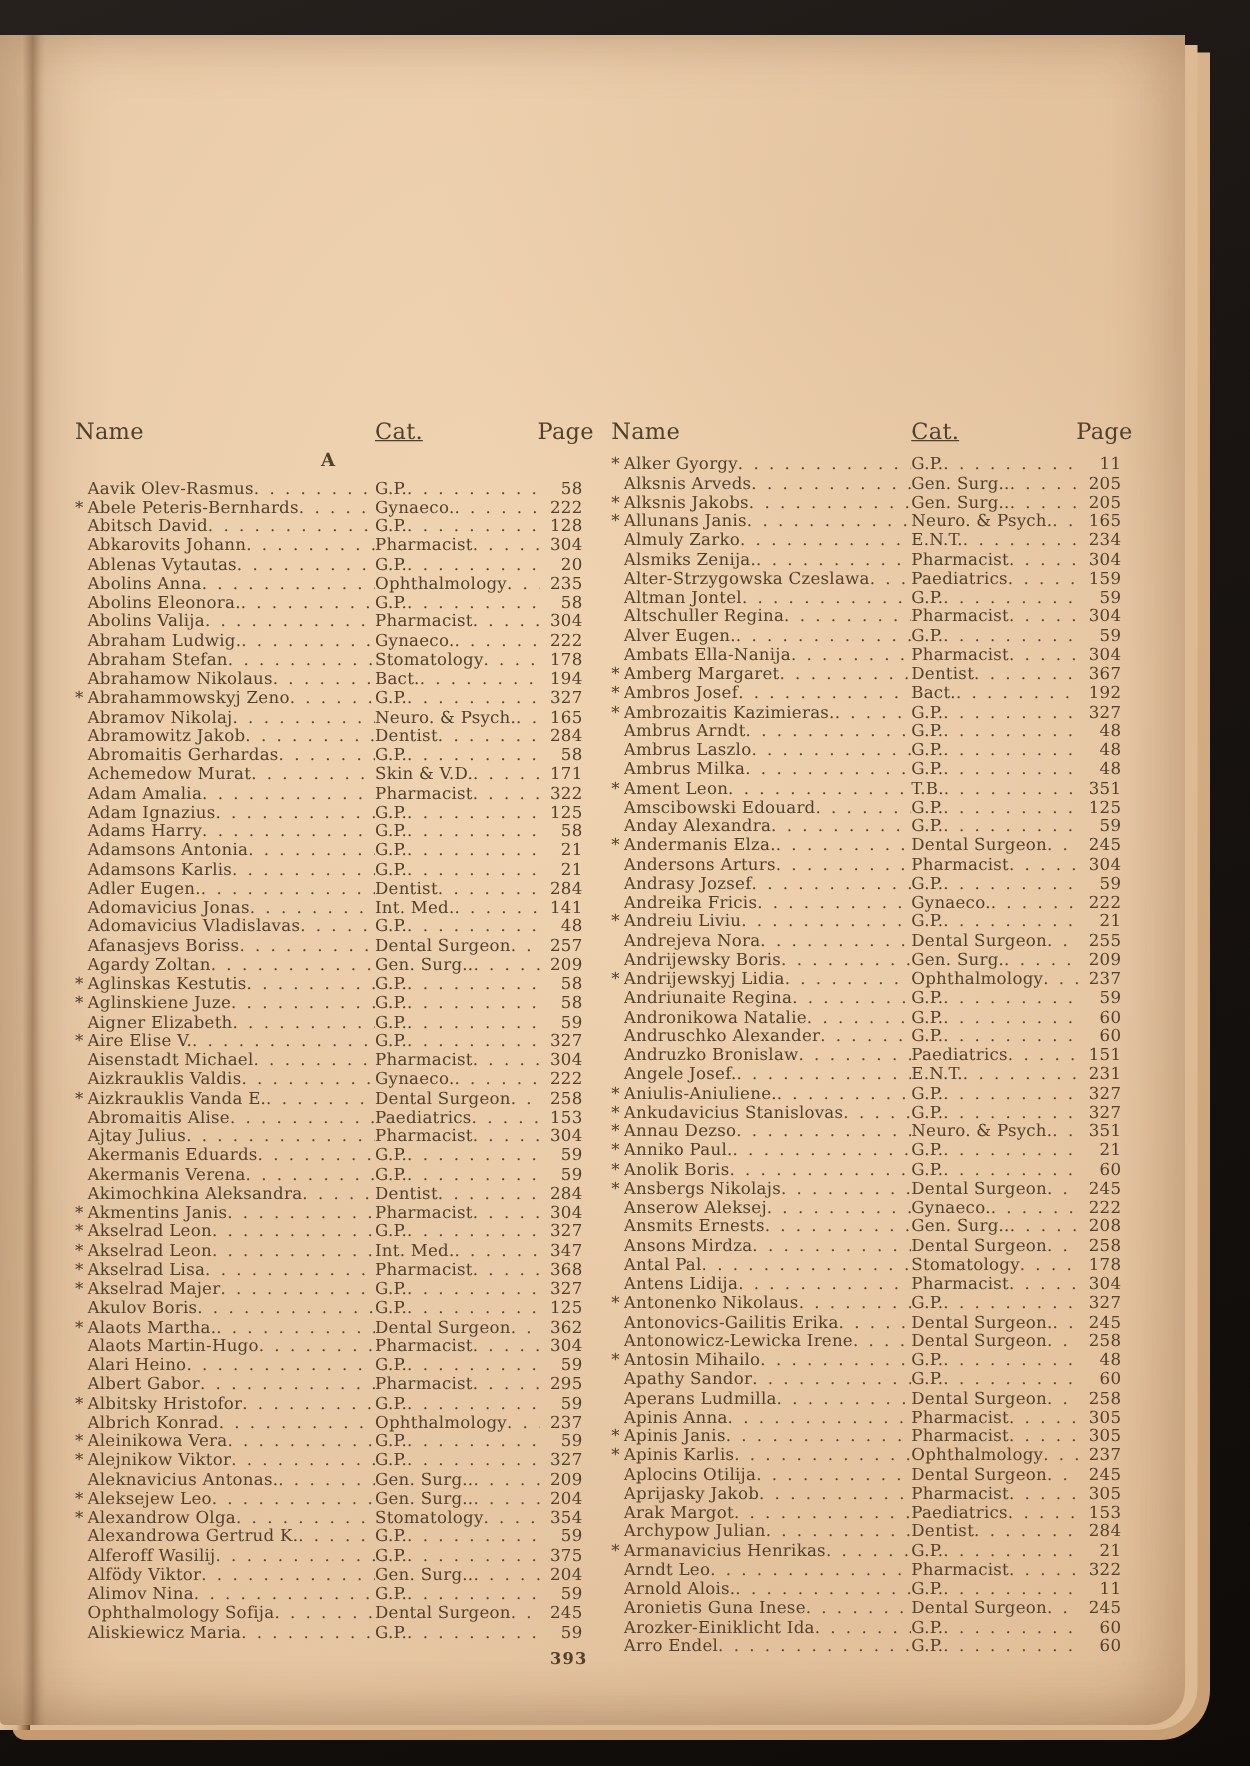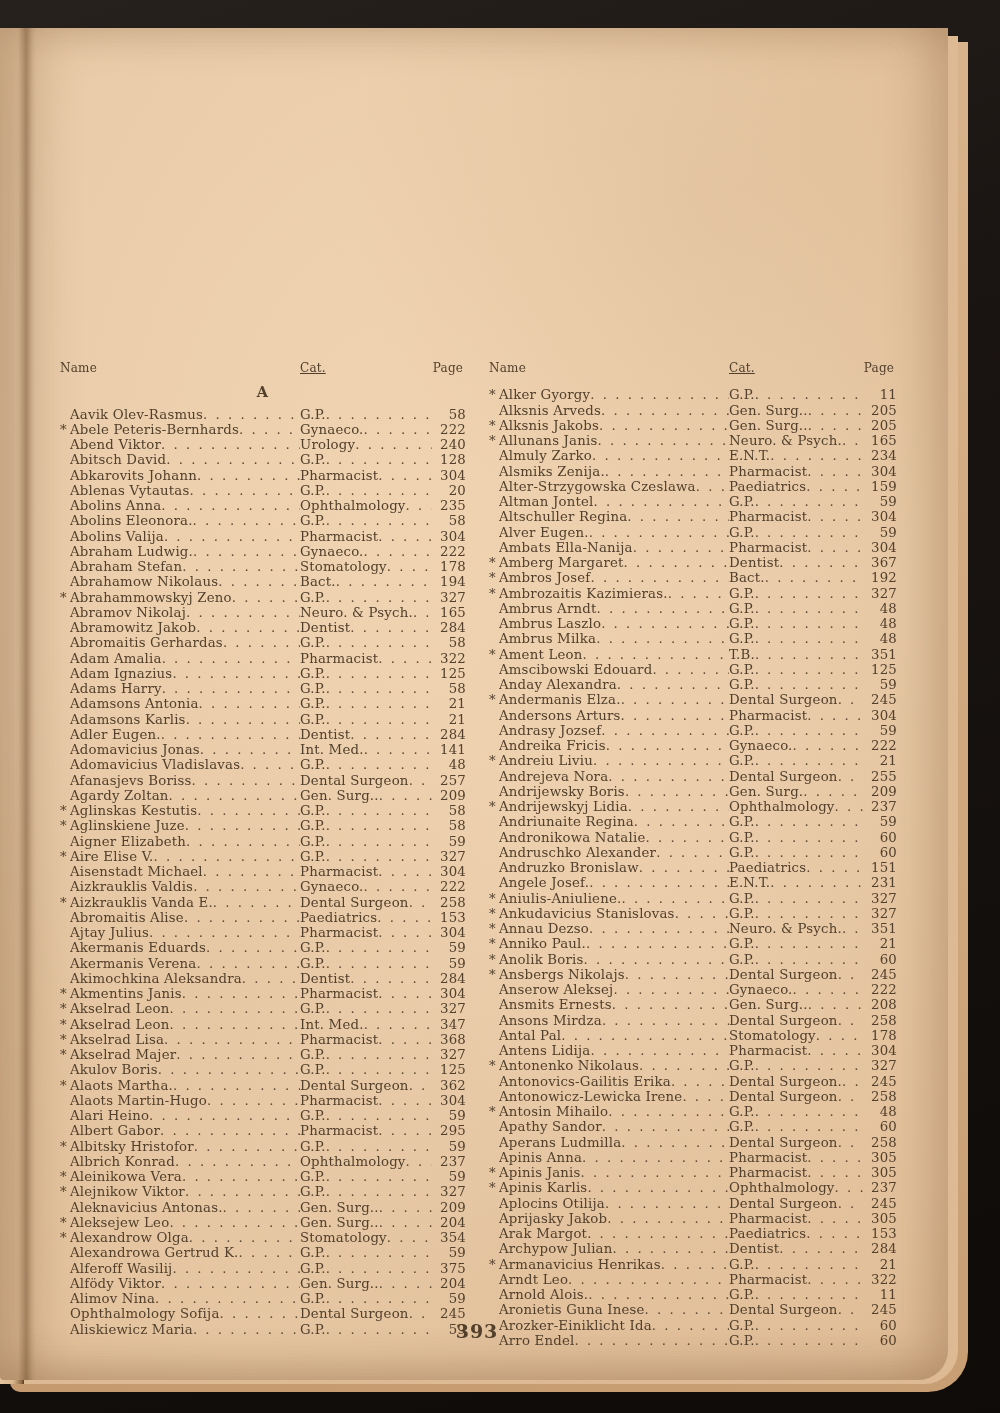--- a/index.html
+++ b/index.html
@@ -27,40 +27,40 @@
           radial-gradient(circle at 20% 70%, rgba(170,120,70,.07), transparent 30%),
           radial-gradient(circle at 60% 92%, rgba(170,120,70,.08), transparent 25%);}
   .facing-edge{position:absolute;left:0;top:28px;width:24px;height:1356px;
         background:linear-gradient(90deg,#e4c49e 0%,#d9b68d 55%,#8f6843 90%,#55globe 100%);
         background:linear-gradient(90deg,#e4c49e 0%,#d9b68d 55%,#8f6843 90%,#553a22 100%);}
 
   .col{position:absolute;width:406px;font-size:13.3px;line-height:15.25px;color:#52402c;letter-spacing:.2px;}
   .col-left{left:60px;top:338px;}
   .col-right{left:489px;top:338px;width:408px;}
 
-  .hdr{display:flex;white-space:nowrap;font-size:12px;margin-top:23px;}
+  .hdr{display:flex;white-space:nowrap;font-size:18px;}
   .hdr .hn{width:240px;flex:none;}
   .hdr .hc{flex:1;text-decoration:underline;}
   .hdr .hp{width:36px;flex:none;text-align:center;}
 
   .section-letter{text-align:center;font-weight:bold;font-size:14.5px;letter-spacing:1px;margin:8px 0 7px;}
   .col-right .rows{margin-top:11px;}
 
   .row{display:flex;white-space:nowrap;height:15.25px;}
   .star{width:10px;flex:none;}
   .nameblock{width:230px;flex:none;display:flex;overflow:hidden;}
   .nm{flex:none;}
   .dots{flex:1 1 0;min-width:0;overflow:hidden;white-space:nowrap;color:#5b4731;}
   .dots::after{content:" .  .  .  .  .  .  .  .  .  .  .  .  .  .  .  .  .  .  .  .  .  .";letter-spacing:2px;}
   .catblock{flex:1 1 0;min-width:0;display:flex;overflow:hidden;}
   .cat{flex:none;}
   .pg{width:34px;flex:none;text-align:right;}
 
-  .folio{position:absolute;left:440px;top:1320px;width:74px;text-align:center;
-         font-weight:bold;font-size:19px;color:#52402c;letter-spacing:1px;}
+  .folio{position:absolute;left:440px;top:1320px;width:74px;text-align:left;
+         font-weight:bold;font-size:13px;color:#52402c;letter-spacing:1px;}
 </style>
 </head>
 <body>
 
 <div class="scene">
   <div class="page-under"></div>
   <div class="page-under2"></div>
   <div class="facing-edge"></div>
   <div class="page"></div>
 
@@ -92,32 +92,20 @@
             <span class="nm">Abele Peteris-Bernhards</span>
             <span class="dots"></span>
           </span>
           <span class="catblock">
             <span class="cat">Gynaeco.</span>
             <span class="dots"></span>
           </span>
           <span class="pg">222</span>
         </div>
 
-        <div class="row">
-          <span class="star"></span>
-          <span class="nameblock">
-            <span class="nm">Abend Viktor</span>
-            <span class="dots"></span>
-          </span>
-          <span class="catblock">
-            <span class="cat">Urology</span>
-            <span class="dots"></span>
-          </span>
-          <span class="pg">240</span>
-        </div>
 
         <div class="row">
           <span class="star"></span>
           <span class="nameblock">
             <span class="nm">Abitsch David</span>
             <span class="dots"></span>
           </span>
           <span class="catblock">
             <span class="cat">G.P.</span>
             <span class="dots"></span>
@@ -274,20 +262,32 @@
             <span class="nm">Abromaitis Gerhardas</span>
             <span class="dots"></span>
           </span>
           <span class="catblock">
             <span class="cat">G.P.</span>
             <span class="dots"></span>
           </span>
           <span class="pg">58</span>
         </div>
 
+        <div class="row">
+          <span class="star"></span>
+          <span class="nameblock">
+            <span class="nm">Achemedow Murat</span>
+            <span class="dots"></span>
+          </span>
+          <span class="catblock">
+            <span class="cat">Skin &amp; V.D.</span>
+            <span class="dots"></span>
+          </span>
+          <span class="pg">171</span>
+        </div>
 
         <div class="row">
           <span class="star"></span>
           <span class="nameblock">
             <span class="nm">Adam Amalia</span>
             <span class="dots"></span>
           </span>
           <span class="catblock">
             <span class="cat">Pharmacist</span>
             <span class="dots"></span>

